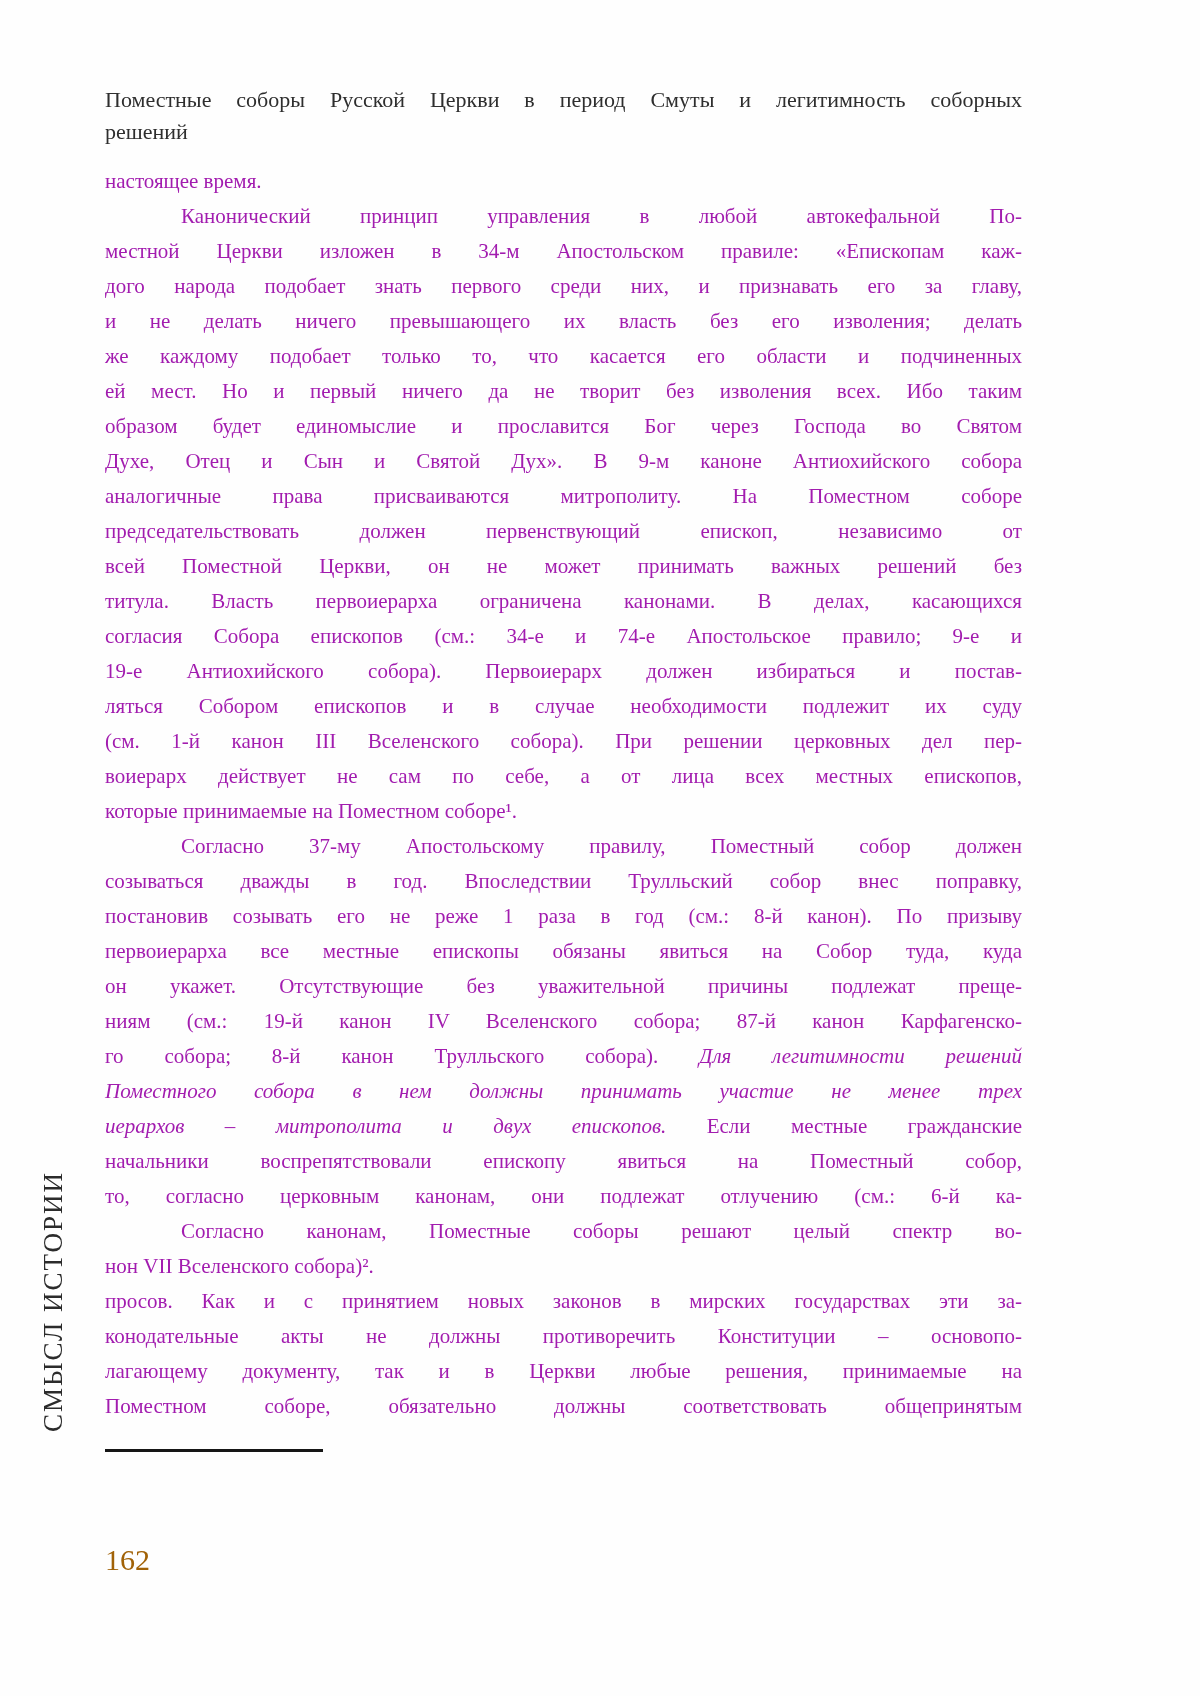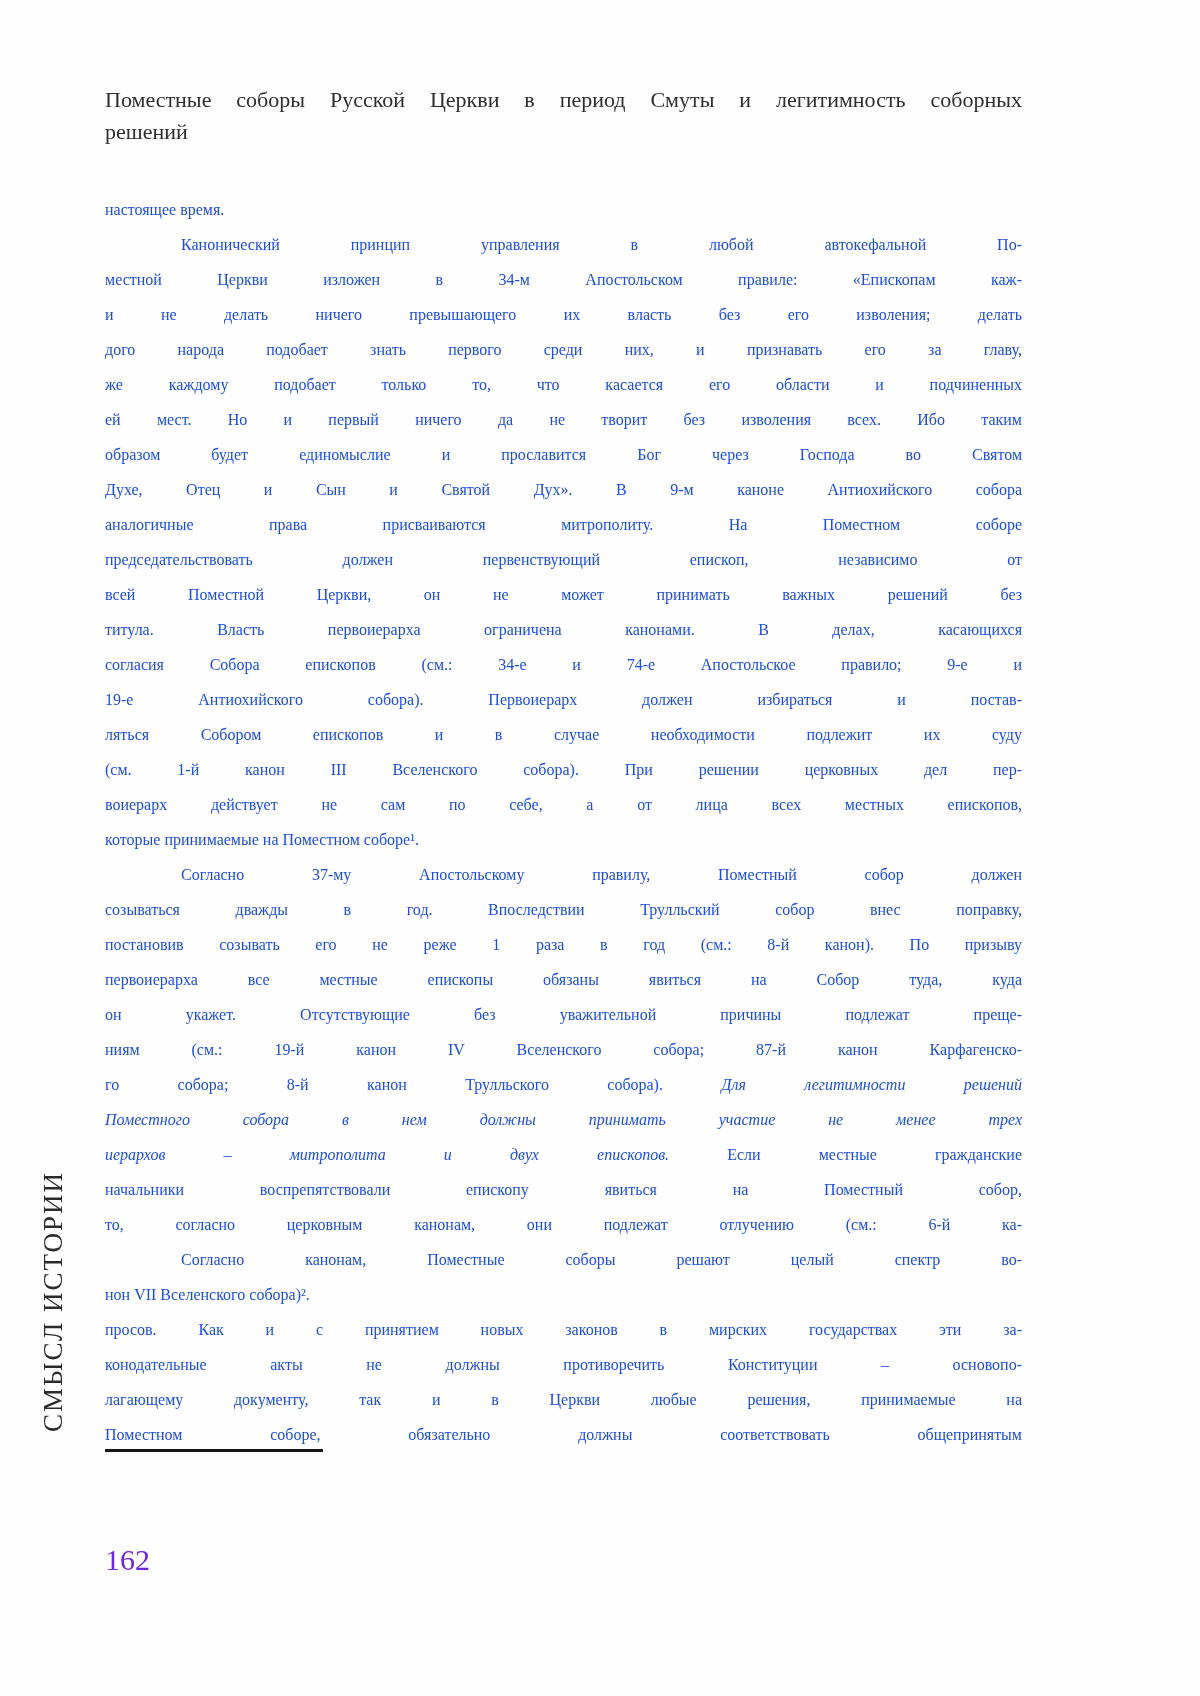--- a/index.html
+++ b/index.html
@@ -13,22 +13,22 @@
   }
   
   .running-header{
     position:absolute;left:105px;top:84px;width:917px;
     font-size:22px;line-height:32px;color:#2e2e2e;
   }
   .rh-line{text-align:left;}
   .rh-line.justify{text-align:justify;text-align-last:justify;}
   
   .body-text{
-    position:absolute;left:105px;top:192px;width:917px;
-    font-size:16px;line-height:35px;color:#1d4ed8;
+    position:absolute;left:105px;top:164px;width:917px;
+    font-size:21px;line-height:35px;color:#a21caf;
   }
   .line{text-align:justify;text-align-last:justify;white-space:normal;}
   .line.last{text-align-last:left;}
   .line.indent{text-indent:76px;}
   .it{font-style:italic;}
   
   .sidebar-label{
     position:absolute;left:38px;top:1432px;width:272px;
     transform:rotate(-90deg);transform-origin:0 0;
     font-size:27px;letter-spacing:2px;color:#2b2b2b;
@@ -40,39 +40,39 @@
     background:#161616;
   }
   .footnotes{
     position:absolute;left:105px;top:1459px;width:917px;
     font-size:20px;line-height:30px;color:#262626;
   }
   .footnote{text-align:left;}
   
   .page-number{
     position:absolute;left:105px;top:1543px;
-    font-size:30px;color:#6d28d9;
+    font-size:30px;color:#a16207;
   }
 </style>
 </head>
 <body>
 
 <div class="page">
 
   <div class="running-header">
     <div class="rh-line justify">Поместные соборы Русской Церкви в период Смуты и легитимность соборных</div>
     <div class="rh-line">решений</div>
   </div>
 
   <div class="body-text">
       <div class="line last"><span>настоящее время.</span></div>
       <div class="line indent"><span>Канонический принцип управления в любой автокефальной По-</span></div>
       <div class="line"><span>местной Церкви изложен в 34-м Апостольском правиле: «Епископам каж-</span></div>
+      <div class="line"><span>дого народа подобает знать первого среди них, и признавать его за главу,</span></div>
       <div class="line"><span>и не делать ничего превышающего их власть без его изволения; делать</span></div>
-      <div class="line"><span>дого народа подобает знать первого среди них, и признавать его за главу,</span></div>
       <div class="line"><span>же каждому подобает только то, что касается его области и подчиненных</span></div>
       <div class="line"><span>ей мест. Но и первый ничего да не творит без изволения всех. Ибо таким</span></div>
       <div class="line"><span>образом будет единомыслие и прославится Бог через Господа во Святом</span></div>
       <div class="line"><span>Духе, Отец и Сын и Святой Дух». В 9-м каноне Антиохийского собора</span></div>
       <div class="line"><span>аналогичные права присваиваются митрополиту. На Поместном соборе</span></div>
       <div class="line"><span>председательствовать должен первенствующий епископ, независимо от</span></div>
       <div class="line"><span>всей Поместной Церкви, он не может принимать важных решений без</span></div>
       <div class="line"><span>титула. Власть первоиерарха ограничена канонами. В делах, касающихся</span></div>
       <div class="line"><span>согласия Собора епископов (см.: 34-е и 74-е Апостольское правило; 9-е и</span></div>
       <div class="line"><span>19-е Антиохийского собора). Первоиерарх должен избираться и постав-</span></div>

